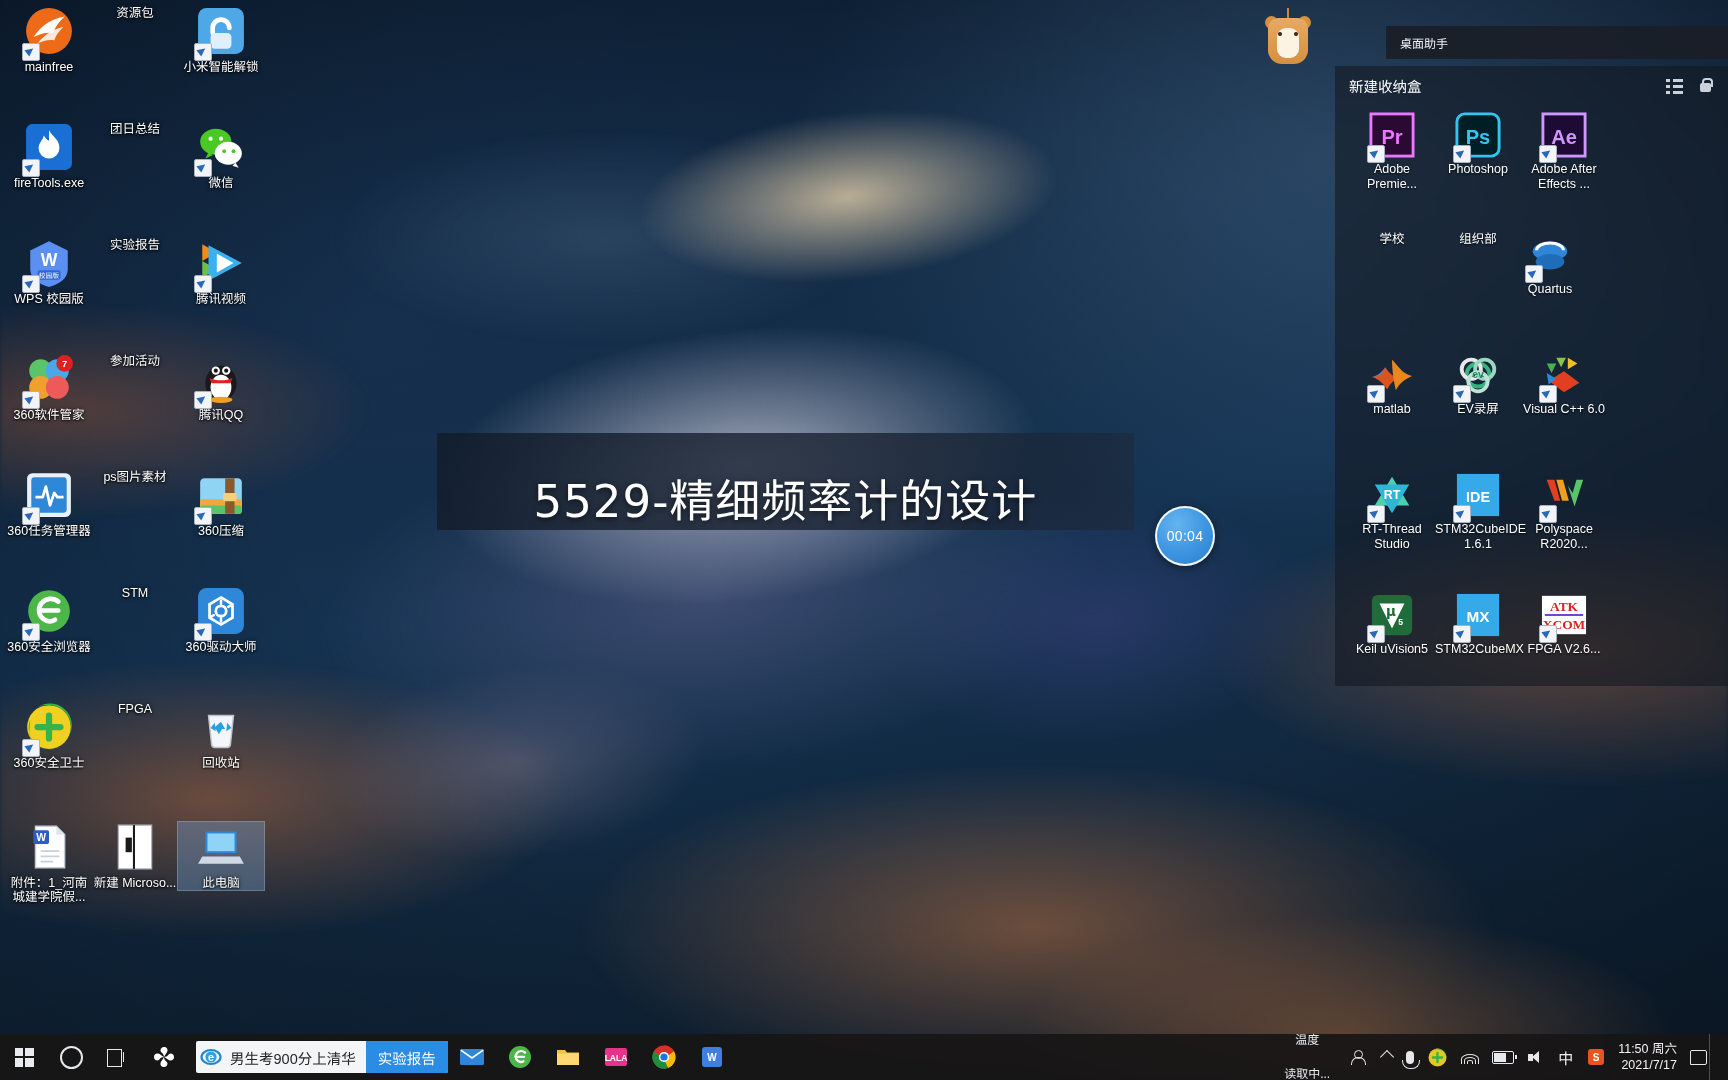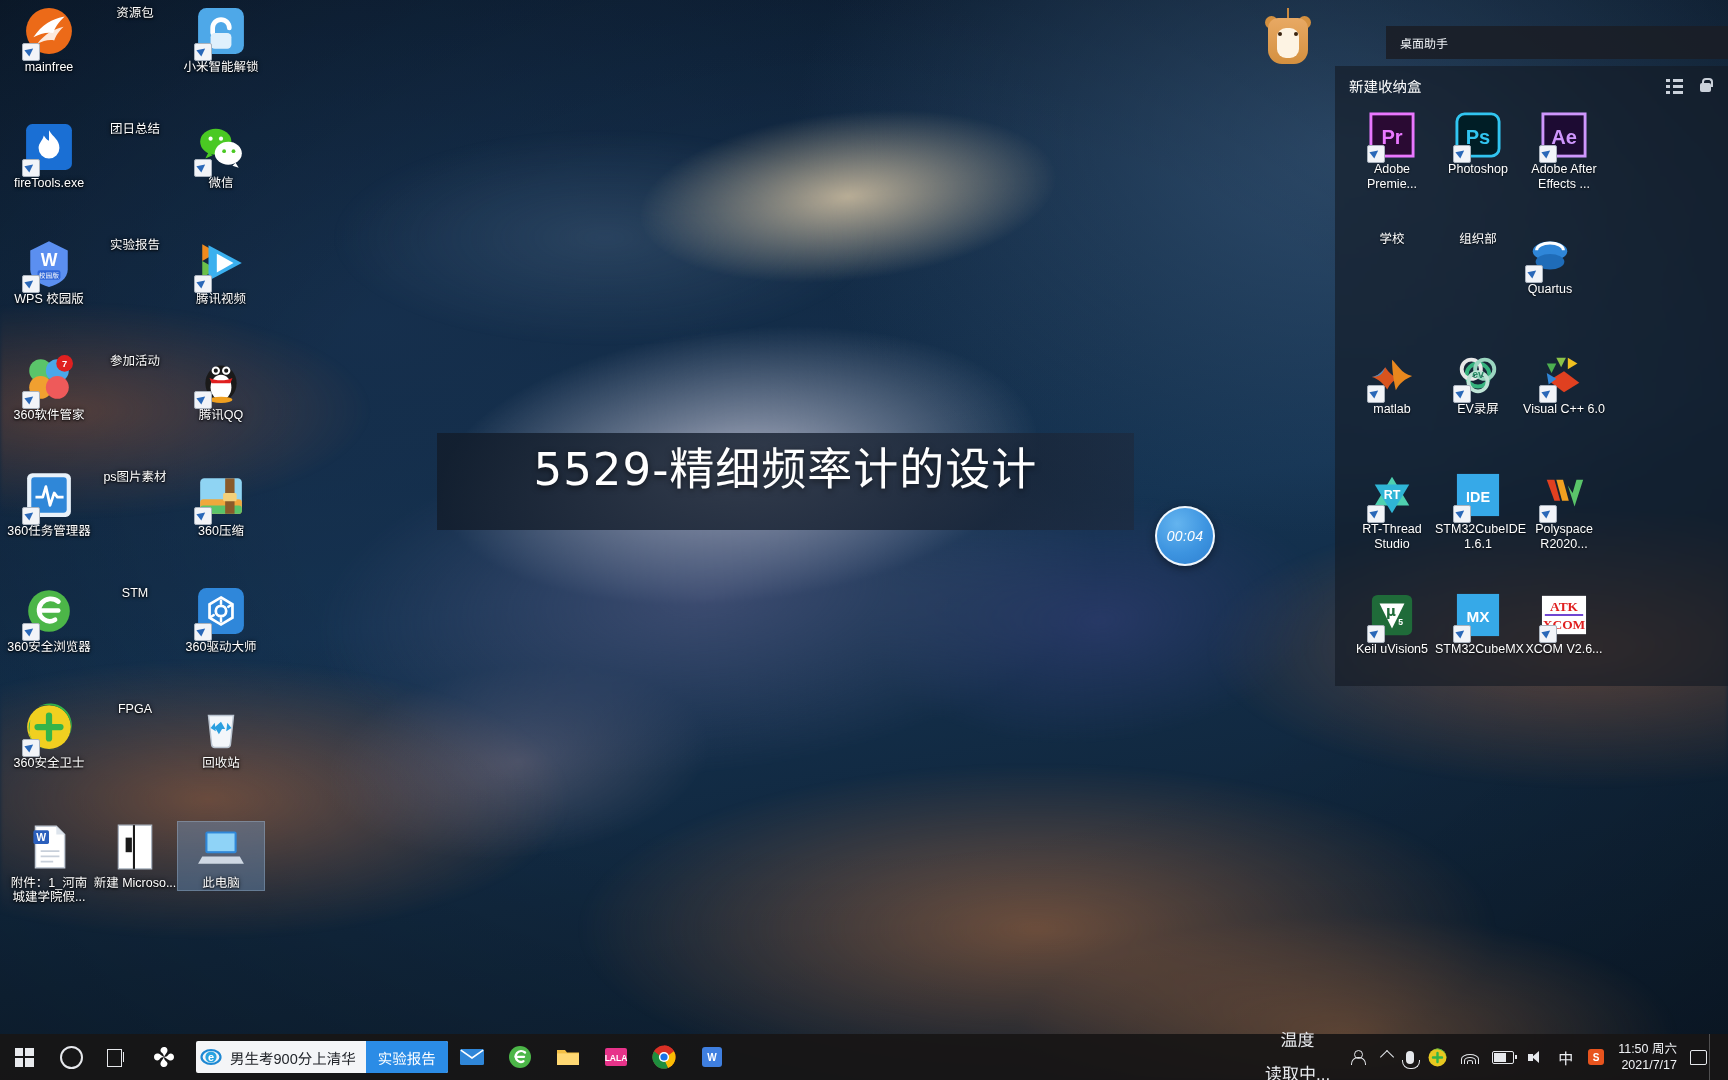--- a/index.html
+++ b/index.html
@@ -92,36 +92,36 @@
   }
   .art.folder.open::after{
     background:linear-gradient(180deg,#ffffff 0%,#e7ecf3 100%);
     left:20%;width:60%;
   }
 
   
   #video-title-overlay{
     position:absolute;left:437px;top:433px;width:697px;height:97px;
     background:linear-gradient(90deg,rgba(18,28,42,.82) 0%,rgba(24,34,50,.78) 70%,rgba(30,40,58,.62) 100%);
-    display:flex;align-items:flex-start;justify-content:center;
+    display:flex;align-items:flex-end;justify-content:center;
   }
   #video-title-overlay .ttl{
     font-size:45px;color:#ffffff;letter-spacing:1px;
     font-family:"DejaVu Sans","Liberation Sans",sans-serif;
     text-shadow:0 2px 6px rgba(0,0,0,.6);
     white-space:nowrap;
   }
 
   
   #timer-badge{
     position:absolute;left:1155px;top:506px;width:56px;height:56px;border-radius:50%;
     background:radial-gradient(circle at 36% 28%,#64b4ef 0%,#3d94e0 55%,#2d7fd0 100%);
     border:2px solid rgba(255,255,255,.92);
     box-shadow:0 2px 8px rgba(0,0,0,.45);
-    display:flex;align-items:center;justify-content:center;font-style:italic;
+    display:flex;align-items:center;justify-content:center;
   }
   #timer-badge .t{font-size:14px;color:#fff;letter-spacing:.3px;}
 
   
   #assistant-mascot{
     position:absolute;left:1262px;top:8px;width:52px;height:58px;
   }
   #assistant-mascot .rope{
     position:absolute;left:25px;top:0;width:2px;height:12px;background:#c8893f;
   }
@@ -230,21 +230,21 @@
     display:flex;align-items:center;padding:0 12px;cursor:pointer;
   }
   #tray{
     margin-left:auto;display:flex;align-items:center;height:46px;padding-right:10px;gap:0;
   }
   .tray-item{
     height:46px;display:flex;align-items:center;justify-content:center;padding:0 7px;cursor:pointer;
   }
   #weather{
     display:flex;flex-direction:column;align-items:center;justify-content:center;
-    font-size:17px;line-height:15px;color:#e9ebef;padding:0 14px;cursor:pointer;gap:19px;
+    font-size:12px;line-height:15px;color:#e9ebef;padding:0 14px;cursor:pointer;gap:19px;
   }
   #clock{
     display:flex;flex-direction:column;align-items:flex-end;justify-content:center;
     font-size:12.5px;line-height:16px;color:#f0f2f5;padding:0 10px 0 6px;cursor:pointer;
   }
   #action-center{
     width:22px;height:46px;display:flex;align-items:center;justify-content:center;cursor:pointer;
   }
   #action-center .bub{
     width:15px;height:13px;border:1.6px solid #e6e8ec;border-radius:2px 2px 2px 0;
@@ -488,21 +488,21 @@
           </svg><span class="shortcut"></span></span><div class="label">Keil uVision5</div></div>
       <div class="sbicon" style="left: 100px; top: 488px;"><span class="glyph" style="width: 46px; height: 46px;"><svg viewBox="0 0 48 48" width="46" height="46">
             <rect x="2" y="2" width="44" height="44" fill="#36a9e8"></rect>
             <text x="24" y="31" font-size="16" font-weight="700" fill="#ffffff" text-anchor="middle" font-family="Liberation Sans, sans-serif">MX</text>
           </svg><span class="shortcut"></span></span><div class="label">STM32CubeMX</div></div>
       <div class="sbicon" style="left: 186px; top: 488px;"><span class="glyph" style="width: 46px; height: 46px;"><svg viewBox="0 0 48 48" width="46" height="46">
             <rect x="1" y="4" width="46" height="40" fill="#ffffff"></rect>
             <text x="24" y="20" font-size="14" font-weight="700" fill="#e02020" text-anchor="middle" font-family="Liberation Serif, serif">ATK</text>
             <rect x="4" y="23" width="40" height="2" fill="#6a3fd0"></rect>
             <text x="24" y="39" font-size="14" font-weight="700" fill="#e02020" text-anchor="middle" font-family="Liberation Serif, serif">XCOM</text>
-          </svg><span class="shortcut"></span></span><div class="label">XCOM V2.6...</div></div>
+          </svg><span class="shortcut"></span></span><div class="label">FPGA V2.6...</div></div>
     </div>
 </div>
 
 <div id="taskbar">
 
   <div id="start-button">
     <span class="win-logo">
         <i></i>
         <i></i>
         <i></i>

